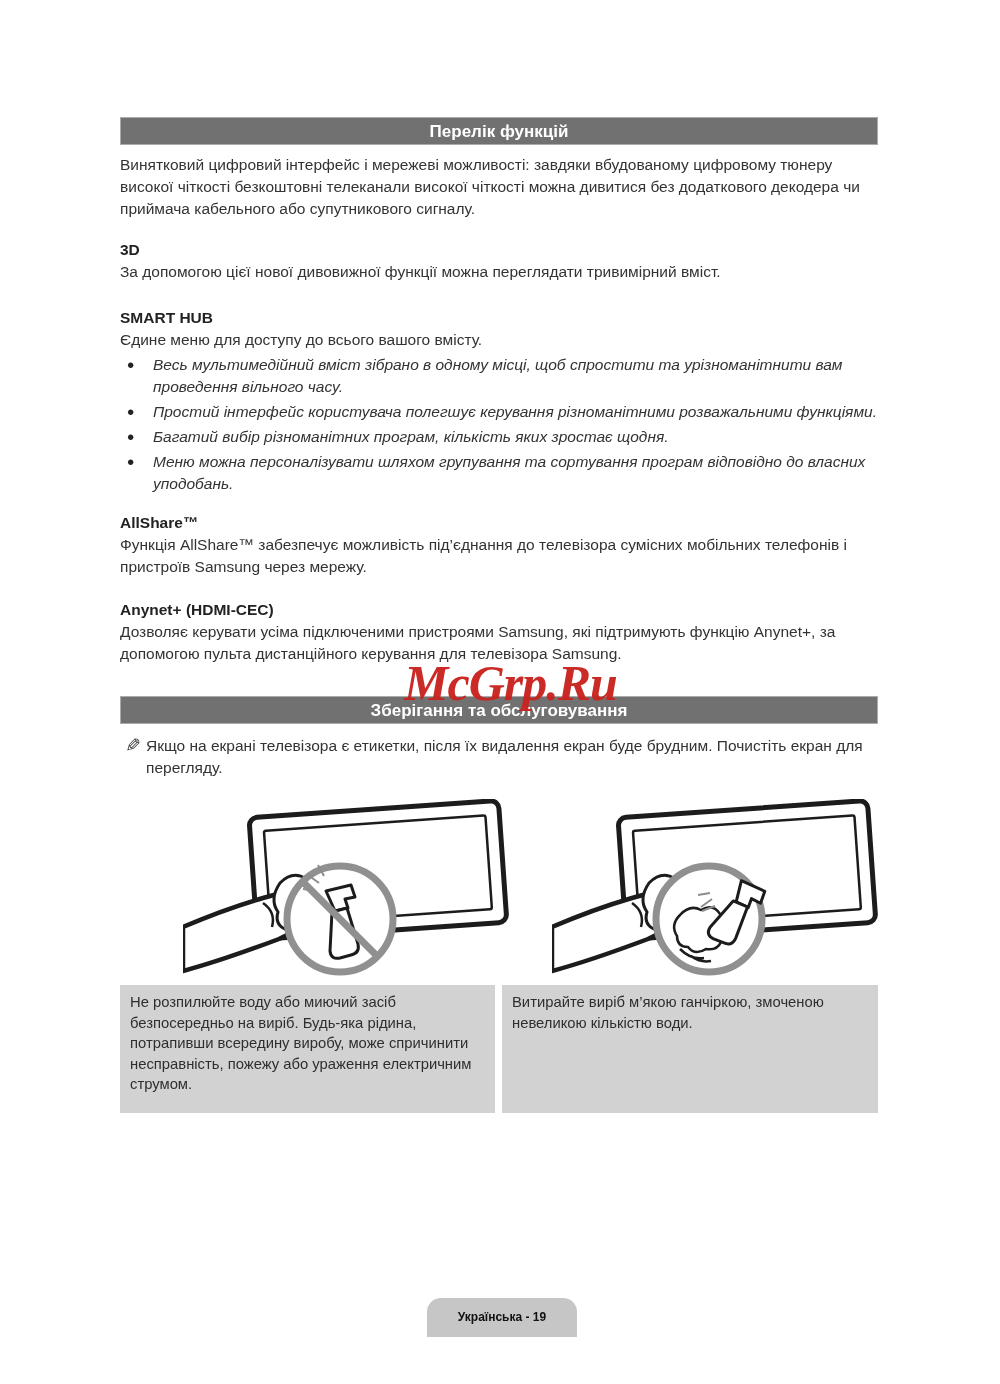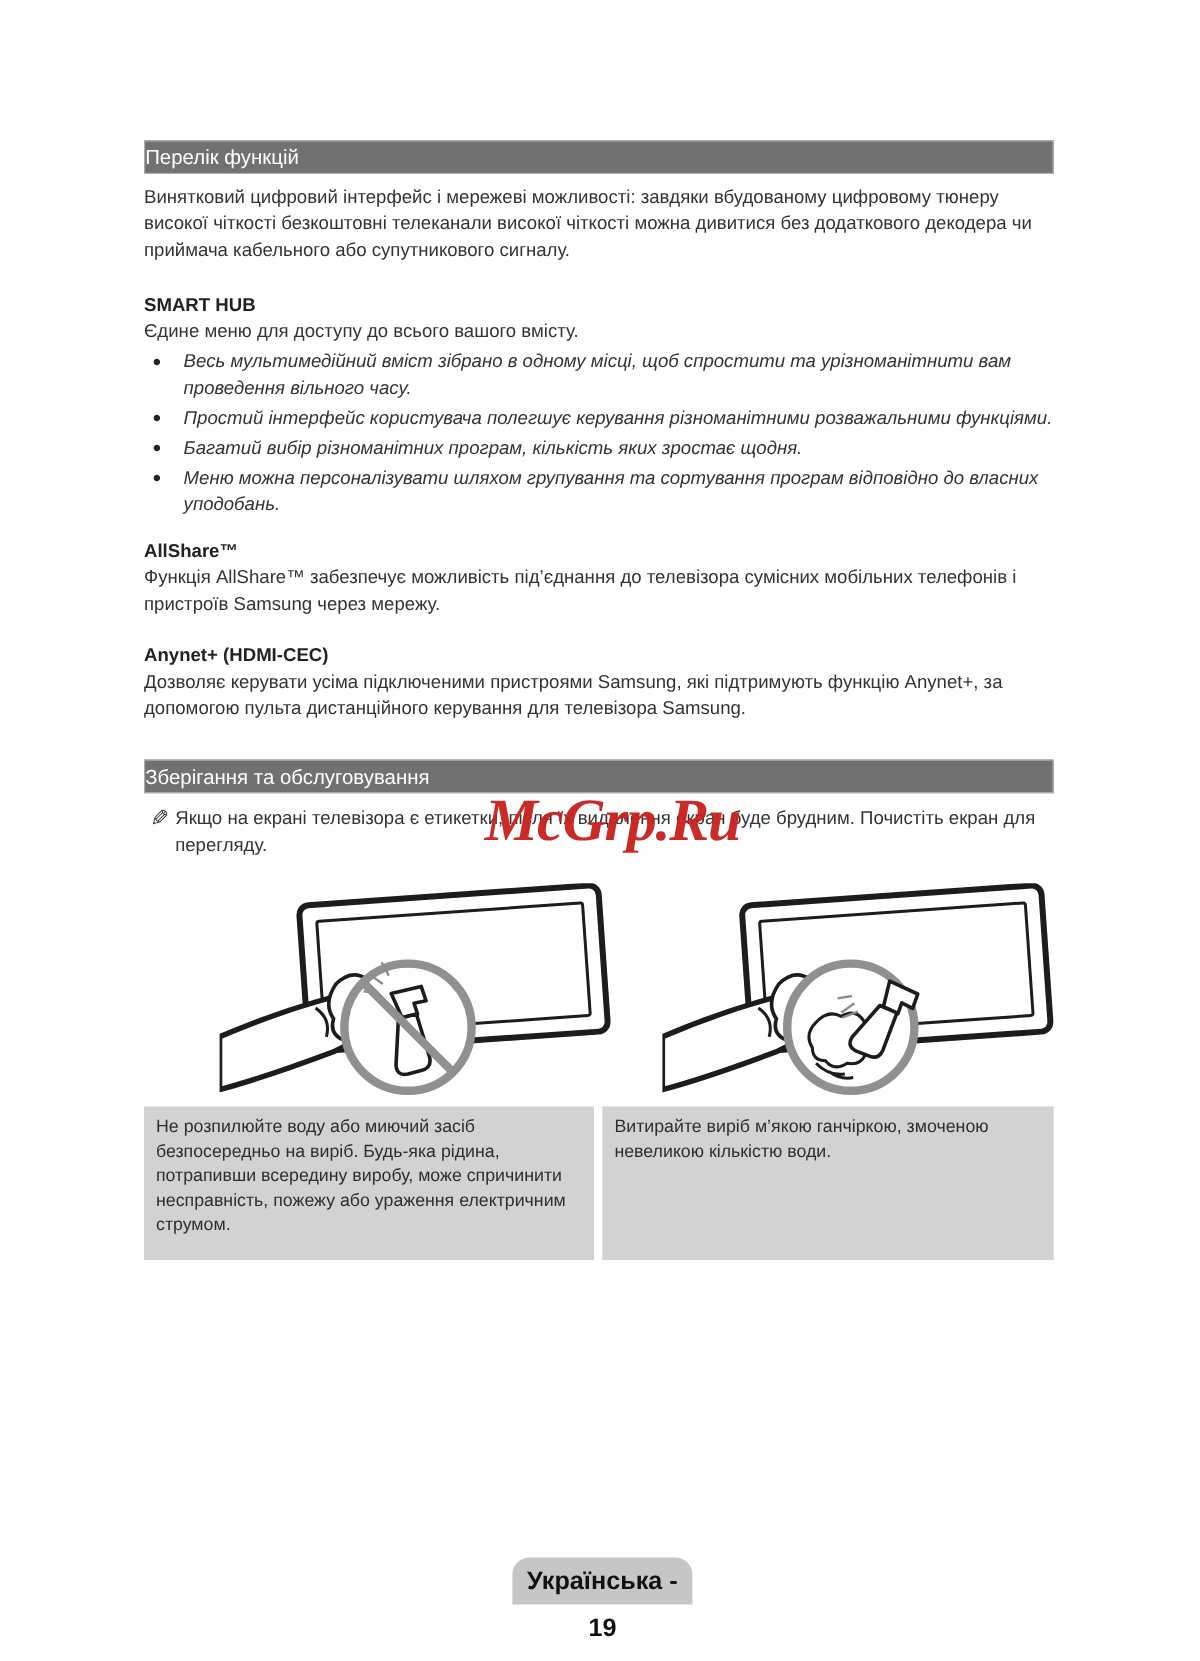--- a/index.html
+++ b/index.html
@@ -4,21 +4,21 @@
 <style>
   html,body { margin:0; padding:0; background:#ffffff; }
   .page {
     position:relative; width:1000px; height:1384px; background:#ffffff;
     font-family:"Liberation Sans", sans-serif; color:#333333; overflow:hidden;
   }
   .content { position:absolute; left:120px; top:117px; width:758px; }
 
   .bar {
     height:28px; line-height:27px; background:#717171; border:1px solid #ababab;
-    box-sizing:border-box; text-align:left; color:#ffffff; font-weight:normal;
+    box-sizing:border-box; text-align:center; color:#ffffff; font-weight:bold;
     font-size:17px;
   }
   .bar2 { margin-top:31px; }
 
   p, h3 { margin:0; }
   .body-text { font-size:15.5px; line-height:22px; }
   .intro { margin-top:9px; }
 
   .feature h3 { font-size:15.5px; line-height:22px; color:#222; }
   .f0 { margin-top:19px; }
@@ -58,37 +58,41 @@
   .watermark {
     position:absolute; left:404px; top:654px; z-index:5;
     font-family:"Liberation Serif", serif; font-style:italic; font-weight:bold;
     font-size:50px; color:#c9231f; letter-spacing:-1px; opacity:0.96;
     pointer-events:none; white-space:nowrap;
   }
 
   .footer-tab {
     position:absolute; left:427px; top:1298px; width:150px; height:39px;
     background:#c6c6c6; border-radius:14px 14px 0 0;
-    text-align:center; line-height:39px; font-weight:bold; font-size:21px; color:#111111;
+    text-align:center; line-height:39px; font-weight:bold; font-size:12px; color:#111111;
   }
 
   .line-art { fill:none; stroke:#1c1c1c; }
 </style>
 </head>
 <body>
 
 <div class="page">
   <div class="content">
 
     <div class="bar">
       <span>Перелік функцій</span>
     </div>
 
     <p class="body-text intro">Винятковий цифровий інтерфейс і мережеві можливості: завдяки вбудованому цифровому тюнеру високої чіткості безкоштовні телеканали високої чіткості можна дивитися без додаткового декодера чи приймача кабельного або супутникового сигналу.</p>
 
+    <div class="feature f0">
+      <h3>3D</h3>
+      <p class="body-text">За допомогою цієї нової дивовижної функції можна переглядати тривимірний вміст.</p>
+    </div>
 
     <div class="feature f1">
       <h3>SMART HUB</h3>
       <p class="body-text">Єдине меню для доступу до всього вашого вмісту.</p>
       <ul class="bullets">
         <li>Весь мультимедійний вміст зібрано в одному місці, щоб спростити та урізноманітнити вам проведення вільного часу.</li>
         <li>Простий інтерфейс користувача полегшує керування різноманітними розважальними функціями.</li>
         <li>Багатий вибір різноманітних програм, кількість яких зростає щодня.</li>
         <li>Меню можна персоналізувати шляхом групування та сортування програм відповідно до власних уподобань.</li>
       </ul>

